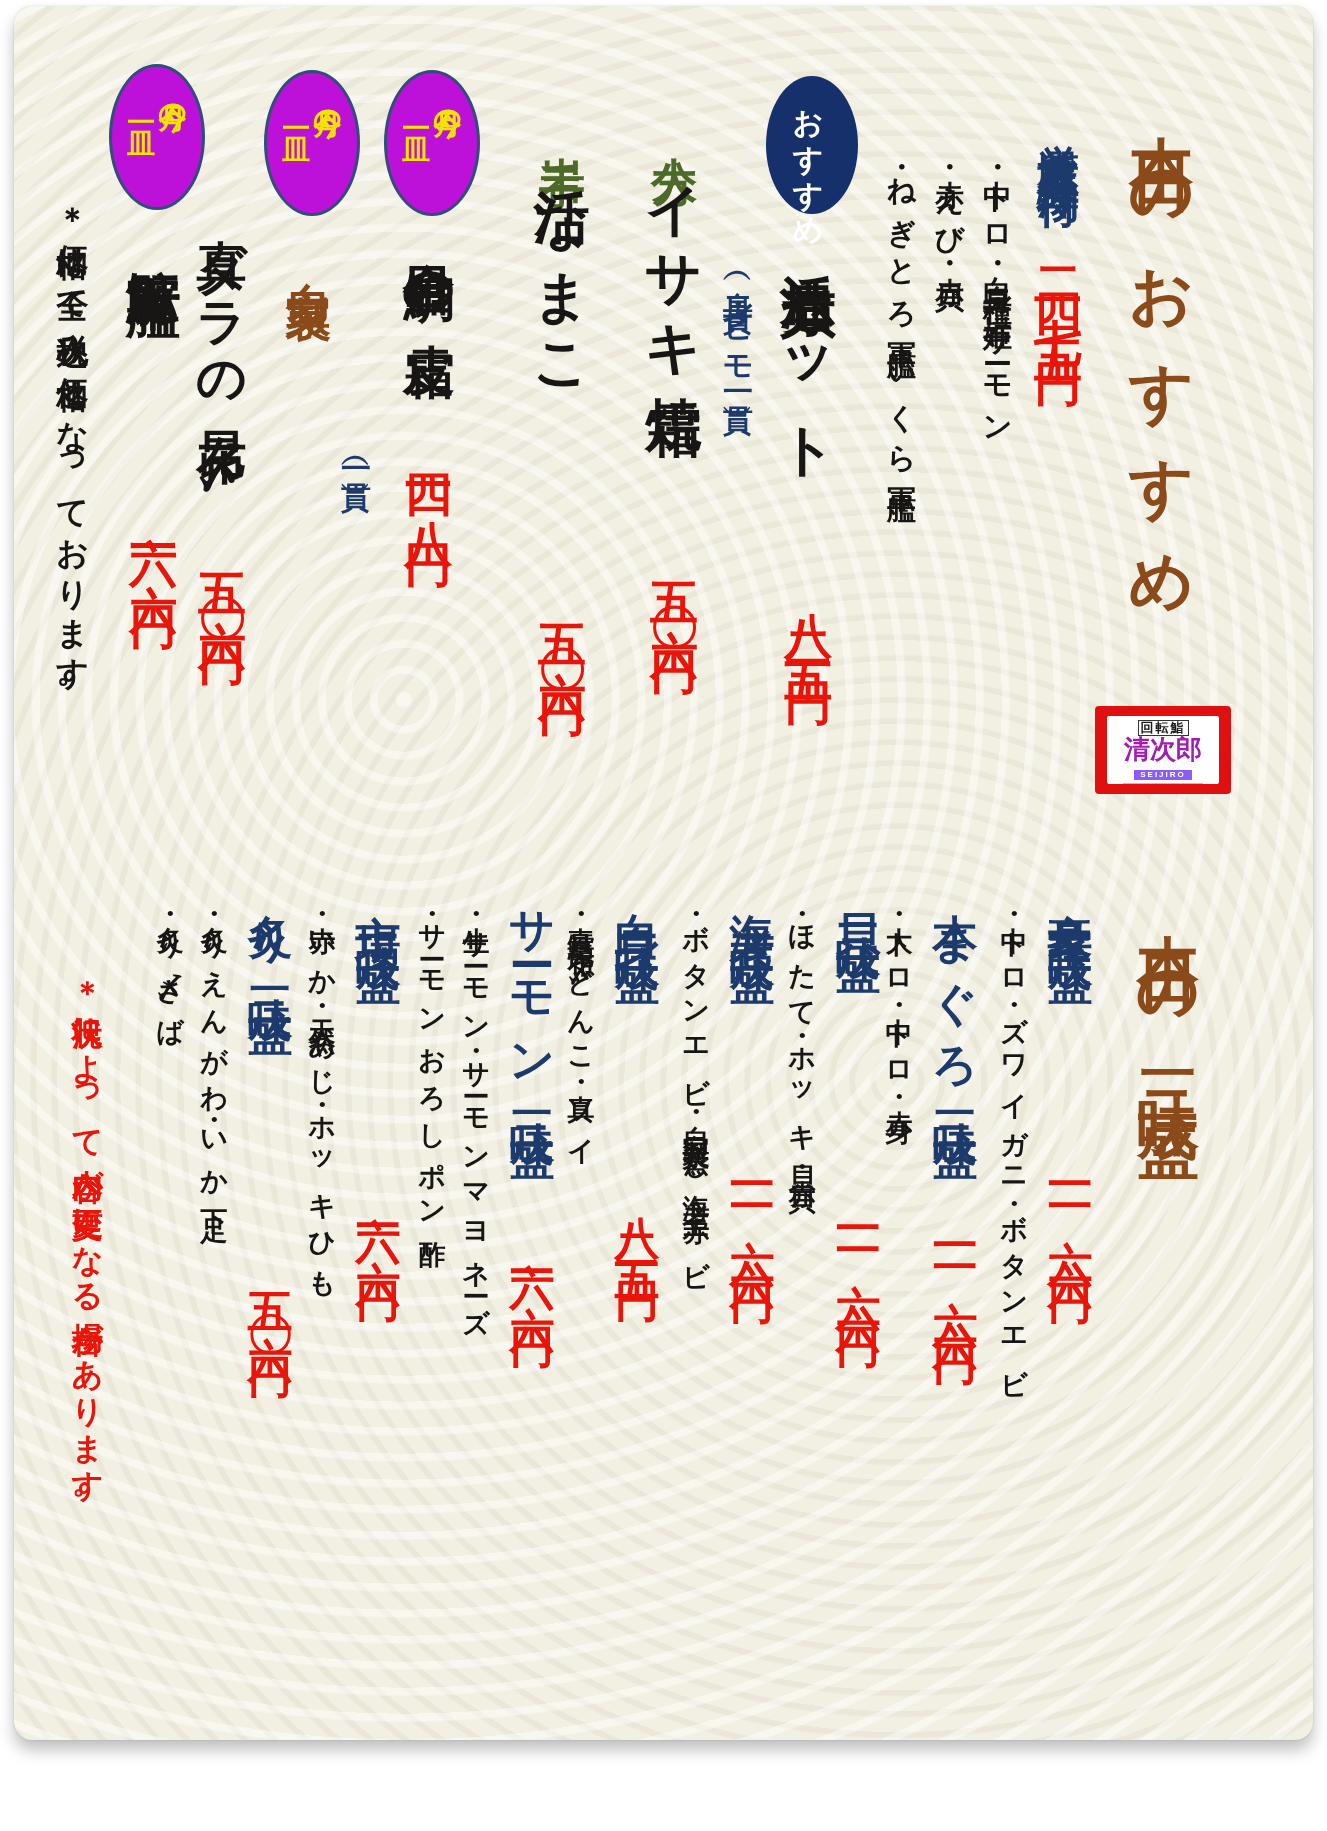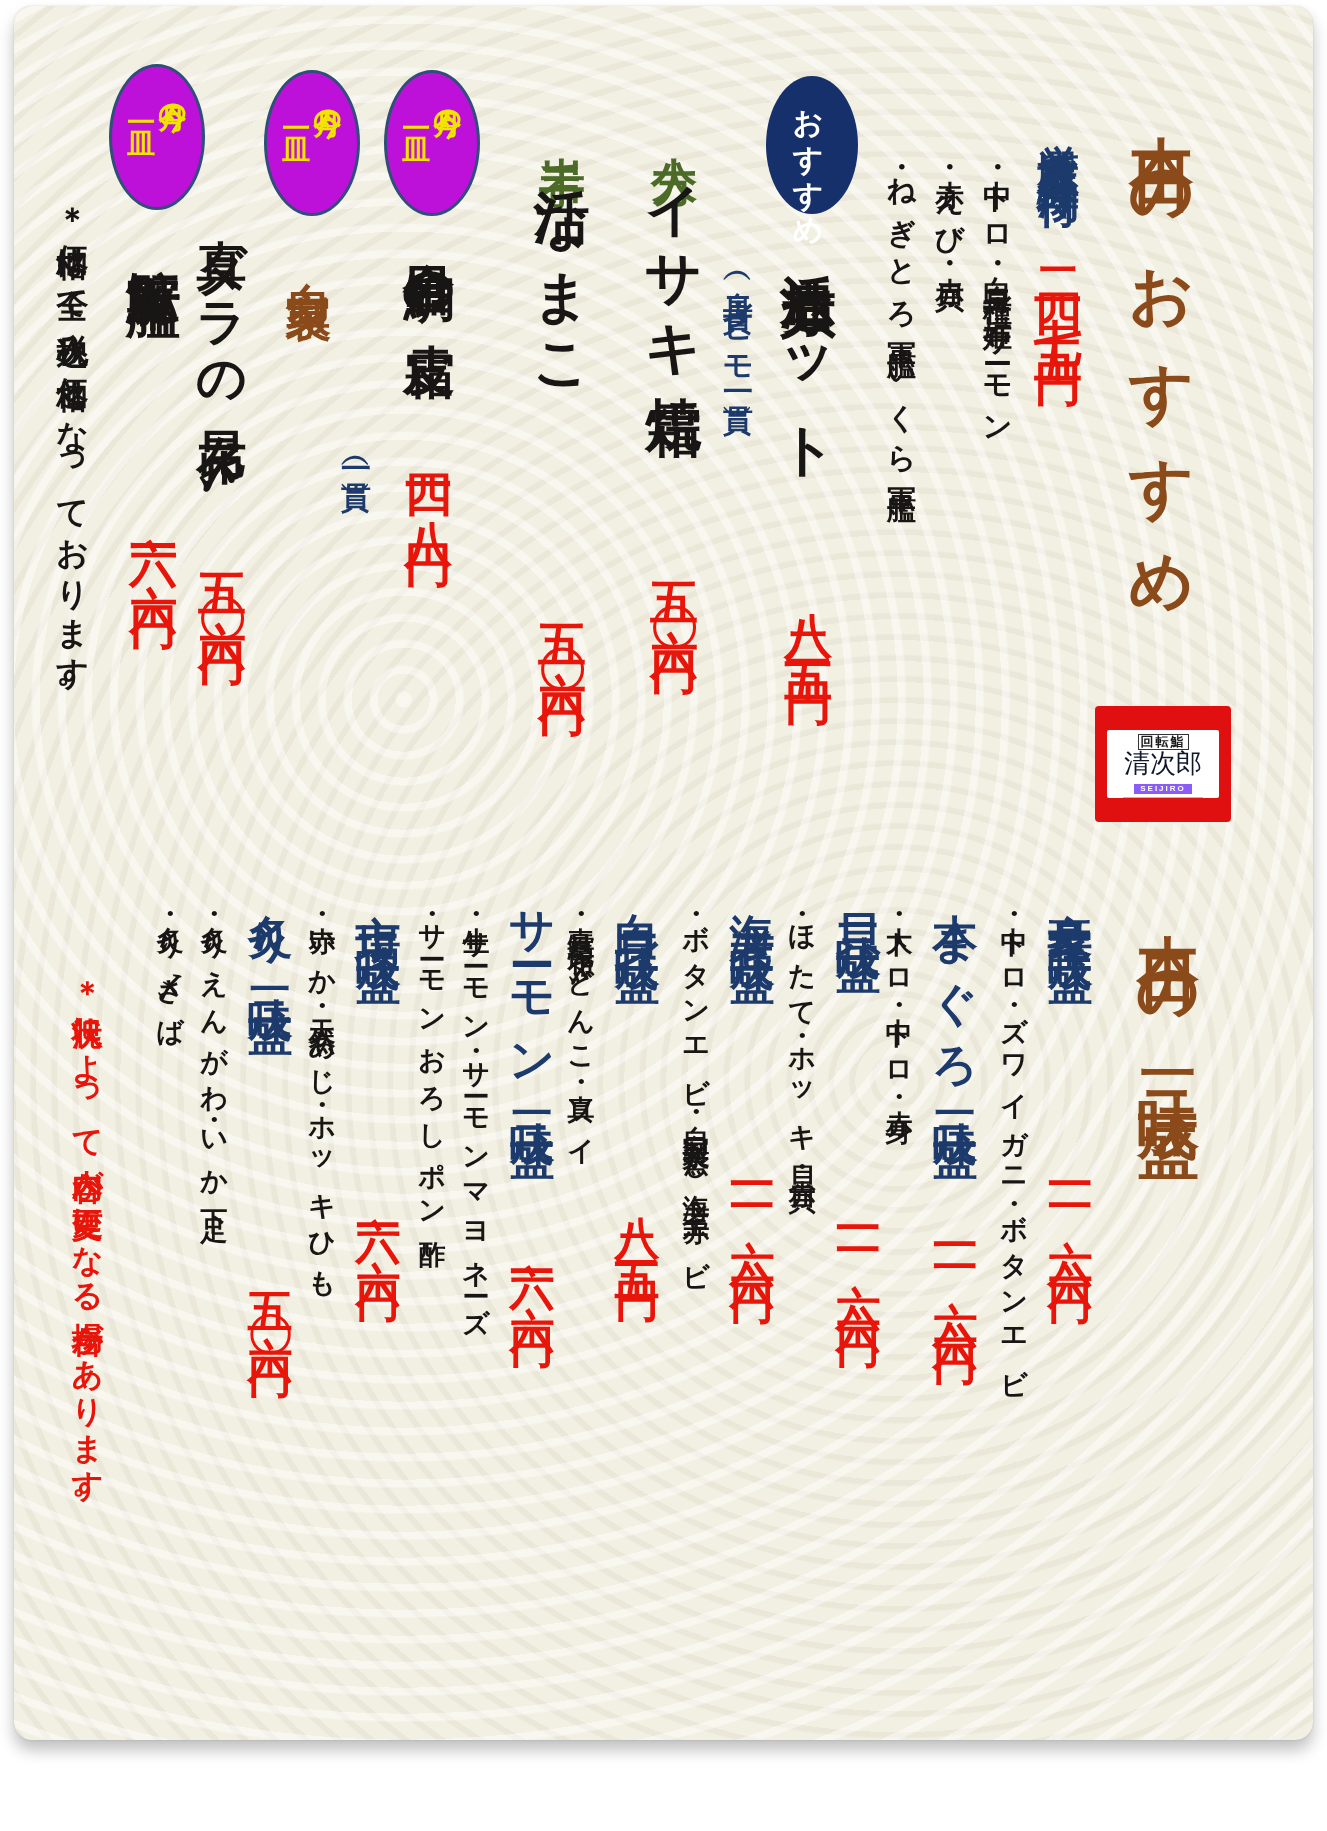--- a/index.html
+++ b/index.html
@@ -35,27 +35,27 @@
   .badge-month{width:96px;height:146px;border-radius:50%;background:#bd10d8;border:3px solid #2f4f7a;
         color:#f2e400;font-size:28px;font-weight:bold;line-height:1.12;text-align:start;
         letter-spacing:0.04em;box-sizing:border-box;padding:16px 14px 0 0;vertical-align:middle;}
   .badge-month .bl{display:block;}
   .badge-month .bl2{padding-top:24px;}
   .badge-rec{width:92px;height:138px;border-radius:50%;background:#16306b;
         color:#ffffff;font-size:30px;font-weight:bold;letter-spacing:0.05em;box-sizing:border-box;
         padding:12px 30px 0 0;vertical-align:middle;}
 
   
-  .logo{position:absolute;left:1081px;top:700px;width:136px;height:116px;background:#e01010;
+  .logo{position:absolute;left:1081px;top:700px;width:136px;height:88px;background:#e01010;
         border-radius:4px;writing-mode:horizontal-tb;display:flex;align-items:center;justify-content:center;}
   .logo-inner{width:112px;height:68px;background:#ffffff;border-radius:2px;text-align:center;
         font-family:"Liberation Serif","DejaVu Serif",serif;overflow:hidden;}
   .logo-top{font-size:13px;font-weight:bold;color:#1a1a1a;border:1px solid #333;display:inline-block;
         line-height:1.05;margin-top:4px;padding:0 2px;letter-spacing:2px;}
-  .logo-main{font-size:26px;font-weight:normal;color:#0f172a;line-height:1.0;margin-top:1px;}
+  .logo-main{font-size:26px;font-weight:bold;color:#a21caf;line-height:1.0;margin-top:1px;}
   .logo-romaji{display:inline-block;background:#8b5cf6;color:#fff;font-size:8px;font-weight:bold;
         letter-spacing:2px;line-height:1.2;padding:0 6px;font-family:"Liberation Sans","DejaVu Sans",sans-serif;}
   .logo-line{height:3px;width:80px;background:#bbb;margin:2px auto 0 auto;}
 </style>
 </head>
 <body>
 
 <div class="page">
   <div class="paper">
 

